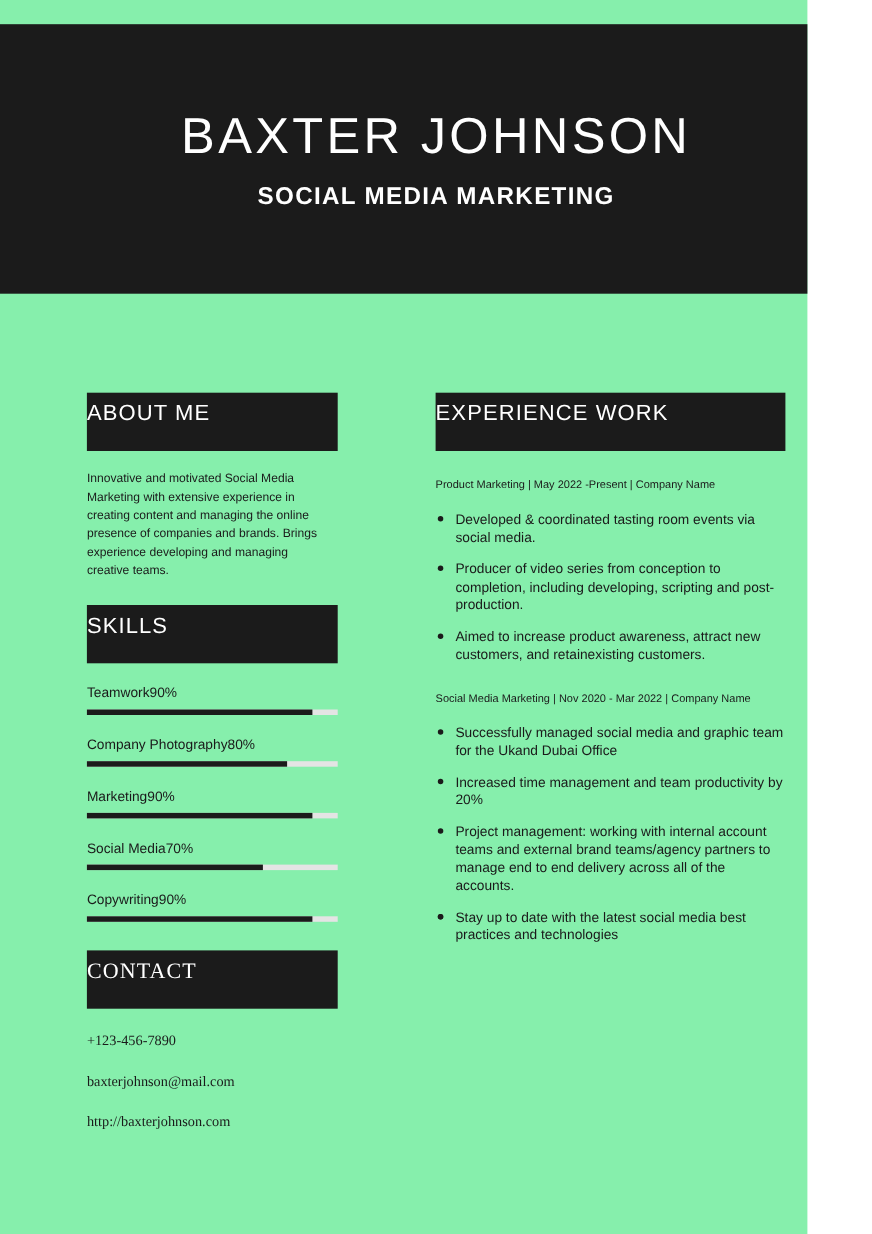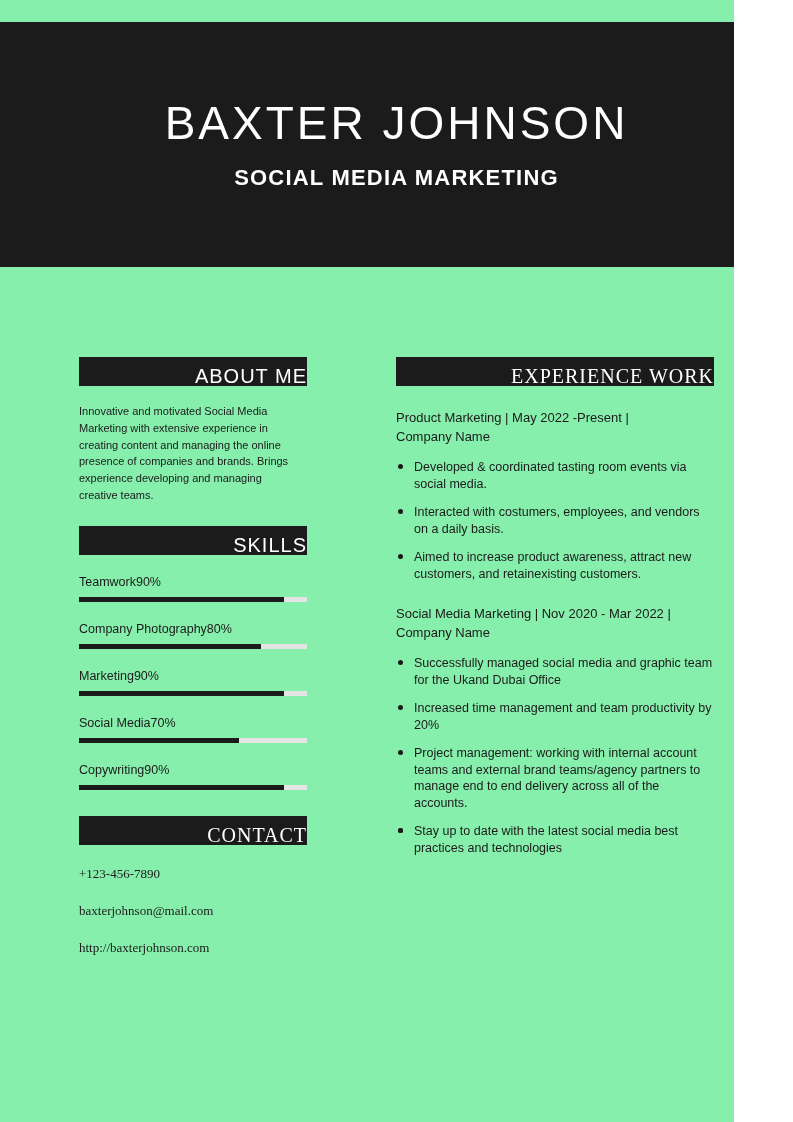--- a/index.html
+++ b/index.html
@@ -59,27 +59,27 @@
     position: absolute;
     left: 396px;
     top: 357px;
     width: 320px;
   }
 
   
   .bar {
     background: #1b1b1b;
     color: #ffffff;
-    text-align: right;
+    text-align: left;
     font-size: 20px;
     letter-spacing: 1px;
-    padding: 9px 0 0;
+    padding: 9px 0 24px;
     line-height: 1;
   }
-  .bar.wide { width: 318px; font-family: Liberation Serif, serif; }
+  .bar.wide { width: 318px; }
 
   
   .about-text {
     font-size: 11px;
     line-height: 16.8px;
     color: #1a1a1a;
     margin-top: 17px;
     width: 216px;
   }
 
@@ -113,21 +113,21 @@
     font-size: 13px;
     color: #1a1a1a;
     margin-top: 21px;
   }
   .contact-item:first-of-type { margin-top: 22px; }
 
   
   .job { margin-top: 22px; }
   .job:first-of-type { margin-top: 19px; }
   .job-title {
-    font-size: 13px;
+    font-size: 10px;
     line-height: 19px;
     color: #1a1a1a;
     width: 290px;
   }
   .bullets { margin-top: 13px; list-style: none; }
   .bullets li {
     position: relative;
     padding-left: 18px;
     font-size: 12.5px;
     line-height: 16.5px;
@@ -223,21 +223,21 @@
     </div>
   </div>
 
   <div class="right-col">
     <div class="bar wide">EXPERIENCE WORK</div>
 
     <div class="job">
       <div class="job-title">Product Marketing | May 2022 -Present | Company Name</div>
       <ul class="bullets">
         <li><span class="dot"></span><span>Developed &amp; coordinated tasting room events via social media.</span></li>
-        <li><span class="dot"></span><span>Interacted with costumers, employees, and vendors on a daily basis.</span></li>
+        <li><span class="dot"></span><span>Producer of video series from conception to completion, including developing, scripting and post-production.</span></li>
         <li><span class="dot"></span><span>Aimed to increase product awareness, attract new customers, and retainexisting customers.</span></li>
       </ul>
     </div>
 
     <div class="job">
       <div class="job-title">Social Media Marketing | Nov 2020 - Mar 2022 | Company Name</div>
       <ul class="bullets">
         <li><span class="dot"></span><span>Successfully managed social media and graphic team for the Ukand Dubai Office</span></li>
         <li><span class="dot"></span><span>Increased time management and team productivity by 20%</span></li>
         <li><span class="dot"></span><span>Project management: working with internal account teams and external brand teams/agency partners to manage end to end delivery across all of the accounts.</span></li>

